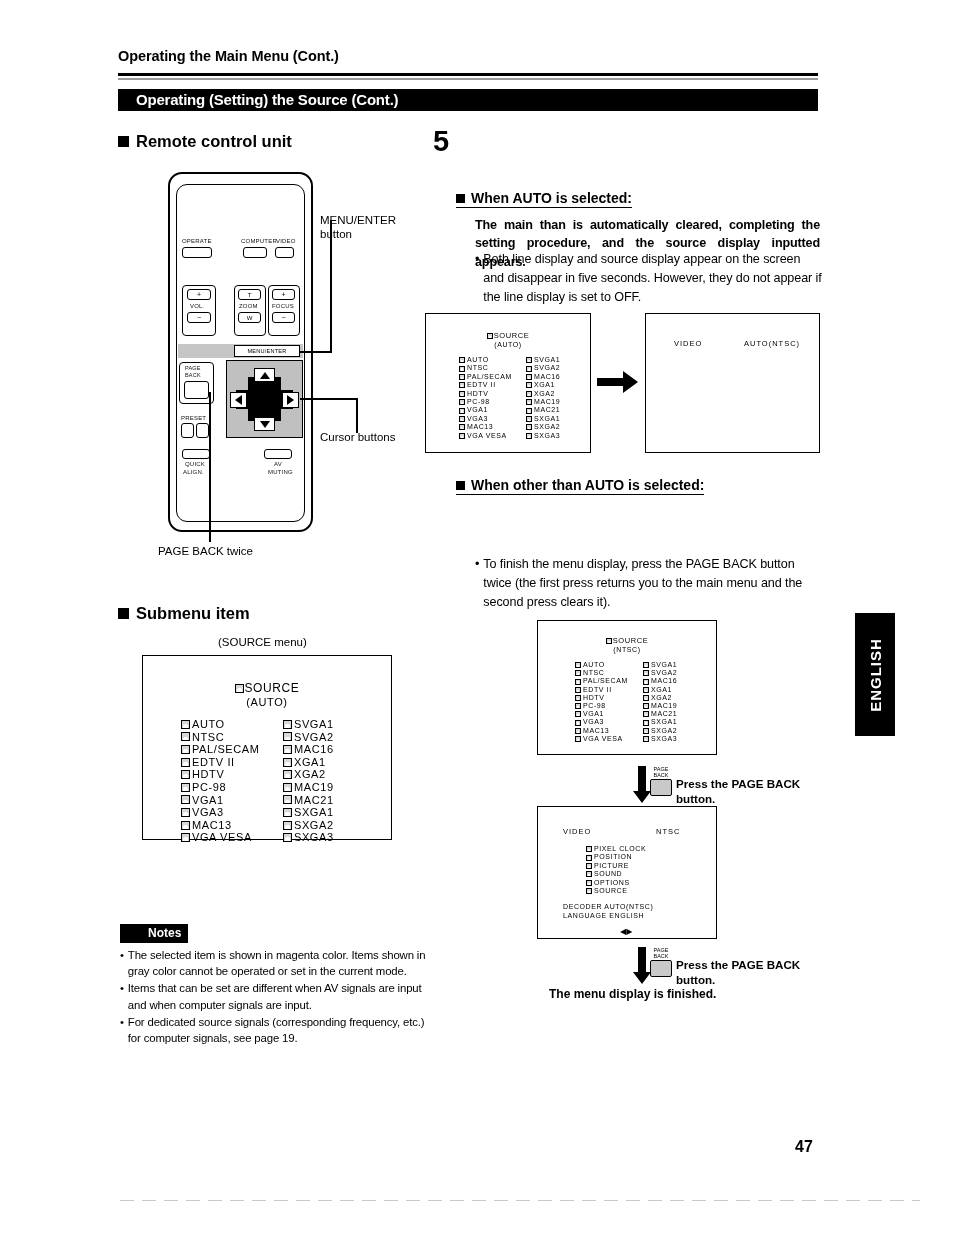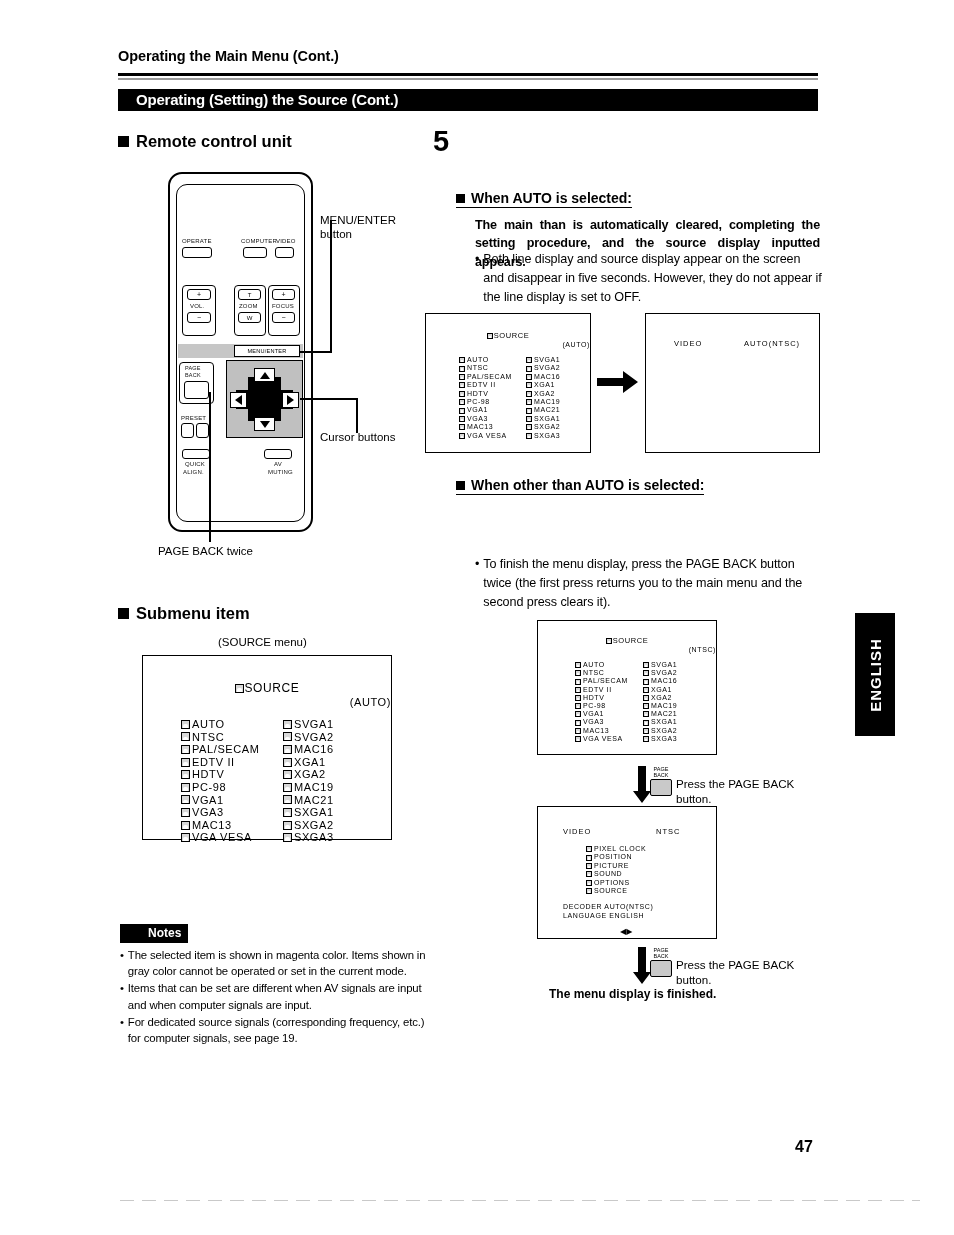--- a/index.html
+++ b/index.html
@@ -85,21 +85,21 @@
   .osd {
     position: absolute;
     border: 1.4px solid #000; background: #fff;
     font-family: "Liberation Sans", sans-serif;
   }
   .osd-title {
     position: absolute; left: 0; right: 0; text-align: center;
     letter-spacing: 0.6px;
   }
   .osd-title .chk { margin-right: 1px; }
-  .osd-sub { position: absolute; left: 0; right: 0; text-align: right; letter-spacing: 0.6px; }
+  .osd-sub { position: absolute; left: 0; right: 0; text-align: center; letter-spacing: 0.6px; }
   .osd-col { position: absolute; }
   .osd-item { display: flex; align-items: center; letter-spacing: 0.6px; white-space: nowrap; }
 
   
   .chk {
     display: inline-block; position: relative; flex: none;
     border: 1px solid #000; background: #d8d8d8;
   }
   .chk::after {
     content: ""; position: absolute; left: 1px; right: 1px; bottom: 0px; top: 45%;
@@ -177,21 +177,21 @@
     position: absolute; left: 120px; top: 1200px; width: 800px; height: 1px;
     background: repeating-linear-gradient(to right,#c9c9c9 0 14px, transparent 14px 22px);
   }
 
   
   .pb-icon {
     position: absolute; width: 22px; height: 17px;
     border: 1.3px solid #000; background: #c9c9c9; border-radius: 2px;
   }
   .pb-icon-lbl { position: absolute; font-size: 5.5px; line-height: 1.05; text-align: center; width: 26px; }
-  .pb-text { position: absolute; font-size: 11.6px; line-height: 1.3; }
+  .pb-text { position: absolute; font-size: 11.6px; line-height: 1.3; font-weight: bold; }
   .finish-text { position: absolute; font-size: 12px; font-weight: bold; }
   .caption { position: absolute; font-size: 11.5px; }
 </style>
 </head>
 <body>
 
 <div class="page">
 
   <div class="running-head">Operating the Main Menu (Cont.)</div>
   <div class="rule-thick"></div>

